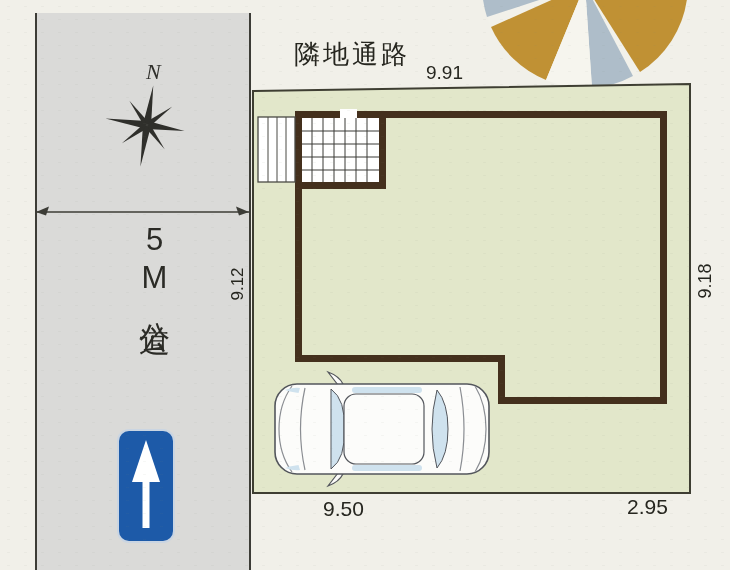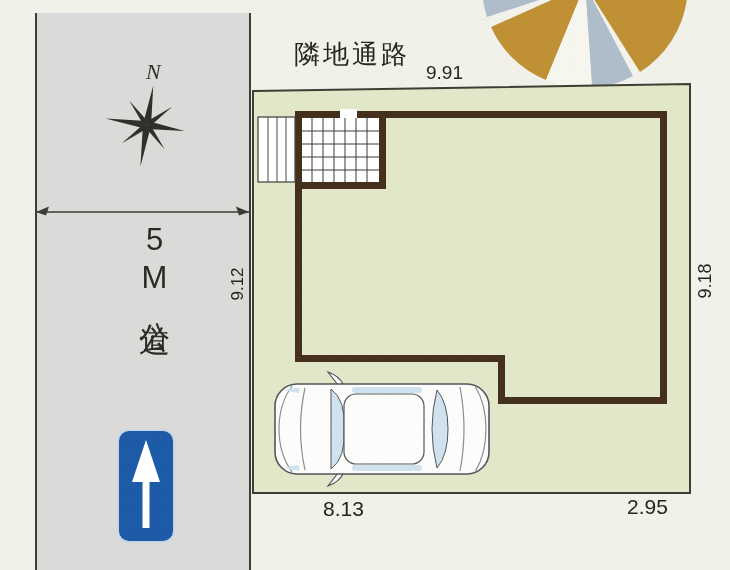--- a/index.html
+++ b/index.html
@@ -135,17 +135,17 @@
     <svg width="54" height="110" viewBox="0 0 54 110">
       <path d="M27,9 L41,51 L13,51 Z" fill="#ffffff"></path>
       <rect x="23.5" y="48" width="7" height="49" fill="#ffffff"></rect>
     </svg>
   </div>
 
   <div id="neighbor-path-label" class="abs lbl">隣地通路</div>
   <div id="dim-top" class="abs lbl">9.91</div>
   <div id="dim-right" class="abs lbl rot">9.18</div>
   <div id="dim-left" class="abs lbl rot">9.12</div>
-  <div id="dim-bottom-left" class="abs lbl">8.13</div>
+  <div id="dim-bottom-left" class="abs lbl">9.50</div>
   <div id="dim-bottom-right" class="abs lbl">2.95</div>
   <div id="road-label" class="abs lbl">5M公道</div>
   <div id="compass-n" class="abs lbl">N</div>
 </div>
 
 </body></html>

